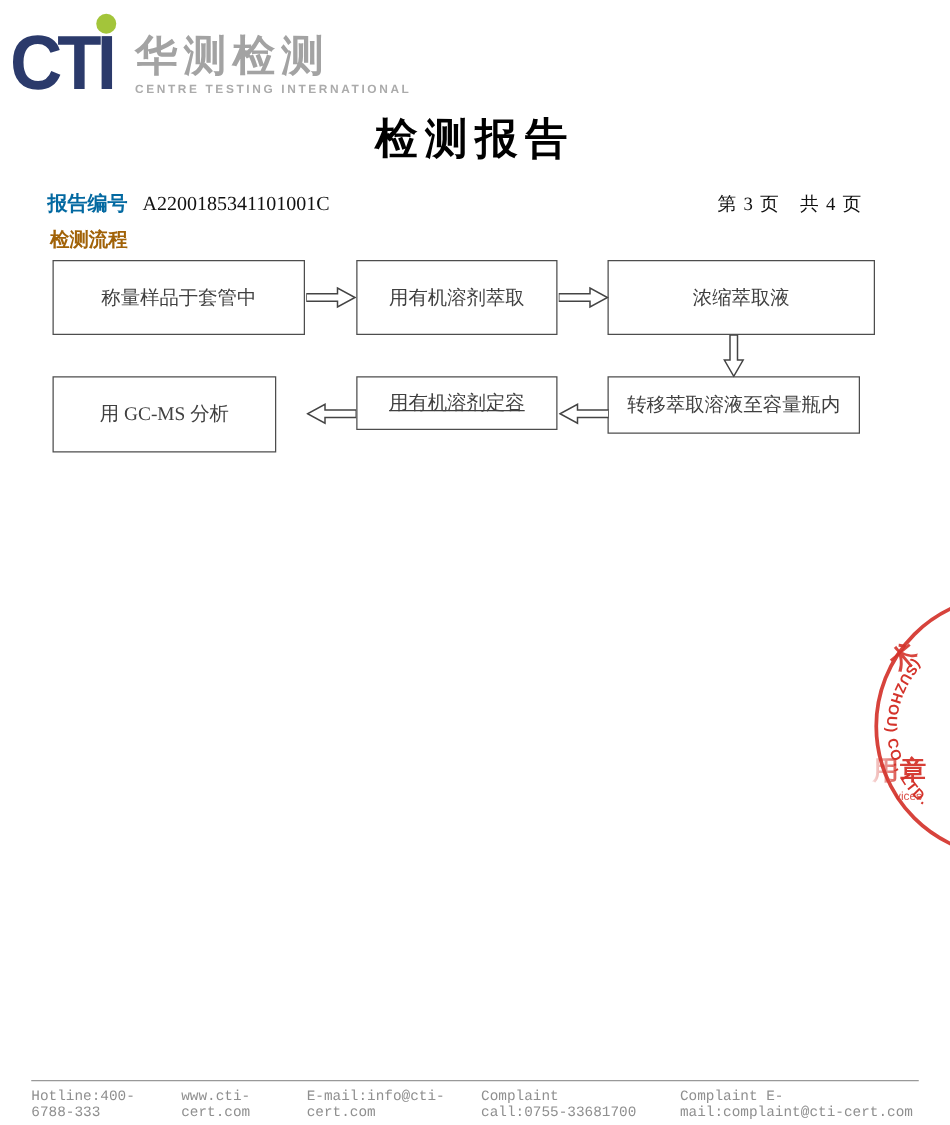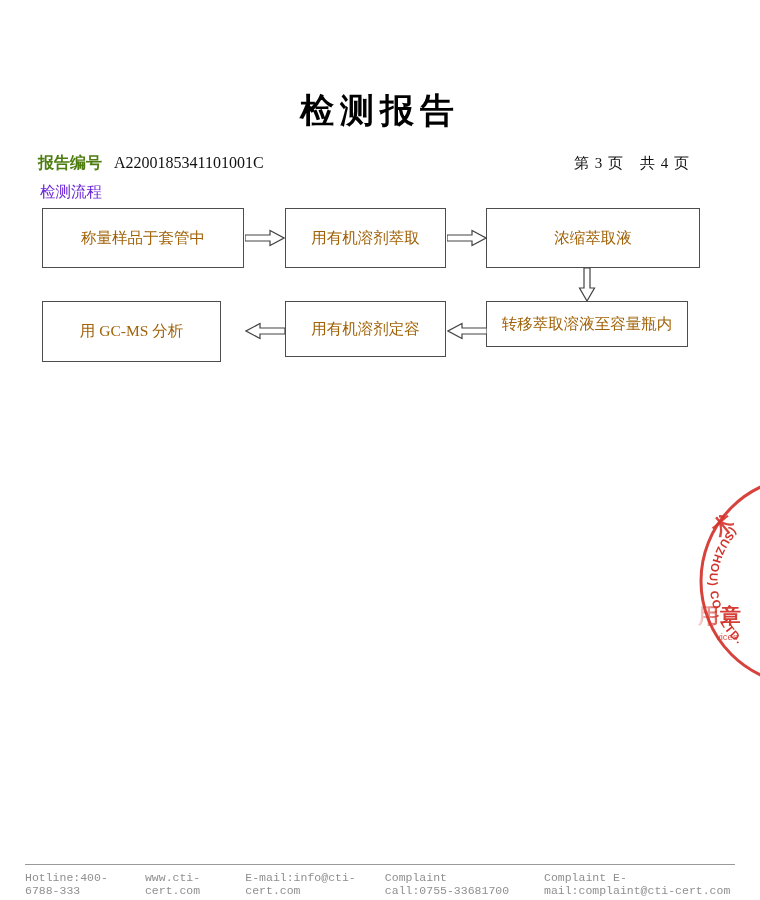--- a/index.html
+++ b/index.html
@@ -29,39 +29,39 @@
   .doc-title{
     position:absolute;top:88px;left:0;width:100%;text-align:center;
     font-size:34px;font-weight:700;letter-spacing:6px;color:#000;
   }
   
   .meta-row{
     position:absolute;top:153px;left:38px;right:70px;
     display:flex;justify-content:space-between;align-items:baseline;
   }
   .report-no{display:flex;align-items:baseline;gap:12px;}
-  .report-no-label{font-family:Liberation Mono, monospace;font-size:16px;font-weight:700;color:#4d7c0f;}
+  .report-no-label{font-family:Liberation Mono, monospace;font-size:16px;font-weight:700;color:#0369a1;}
   .report-no-value{font-size:16px;color:#111;}
   .page-indicator{font-size:15px;letter-spacing:1px;color:#111;margin-left:14px;}
   
   .section-title{
     position:absolute;top:182px;left:40px;
-    font-family:"Liberation Sans", sans-serif;font-size:15.5px;font-weight:400;color:#6d28d9;
+    font-family:"Liberation Sans", sans-serif;font-size:15.5px;font-weight:700;color:#a16207;
   }
   
   .flow-box{
     position:absolute;border:1px solid #4d4d4d;background:#fff;
     display:flex;align-items:center;justify-content:center;
-    font-size:15.5px;color:#a16207;text-align:center;box-sizing:border-box;
+    font-size:15.5px;color:#404040;text-align:center;box-sizing:border-box;
   }
   .b1{left:42px;top:208px;width:202px;height:60px;}
   .b2{left:285px;top:208px;width:161px;height:60px;}
   .b3{left:486px;top:208px;width:214px;height:60px;}
   .b4{left:42px;top:301px;width:179px;height:61px;}
-  .b5{left:285px;top:301px;width:161px;height:56px;}
+  .b5{left:285px;top:301px;width:161px;height:43px;text-decoration:underline;}
   .b6{left:486px;top:301px;width:202px;height:46px;}
   .flow-arrow{position:absolute;}
   .a1{left:245px;top:229px;}
   .a2{left:447px;top:229px;}
   .a3{left:578px;top:268px;}
   .a4{left:447px;top:322px;}
   .a5{left:245px;top:322px;}
   
   .seal{position:absolute;left:660px;top:463px;width:240px;height:240px;}
   
@@ -70,20 +70,30 @@
     position:absolute;left:25px;right:25px;top:871px;
     display:flex;justify-content:space-between;
     font-family:Liberation Mono, monospace;font-size:11.5px;color:#8f8f8f;gap:22px;
   }
 </style>
 </head>
 <body>
 
 <div class="page">
 
+  <div class="logo">
+    <div class="logo-left">
+      <div class="cti-word">CTI</div>
+      <div class="logo-dot"></div>
+    </div>
+    <div class="logo-right">
+      <div class="logo-cn">华测检测</div>
+      <div class="logo-sub">CENTRE TESTING INTERNATIONAL</div>
+    </div>
+  </div>
 
   <div class="doc-title">检测报告</div>
 
   <div class="meta-row">
     <div class="report-no">
       <span class="report-no-label">报告编号</span>
       <span class="report-no-value">A2200185341101001C</span>
     </div>
     <div class="page-indicator">第 3 页　共 4 页</div>
   </div>

